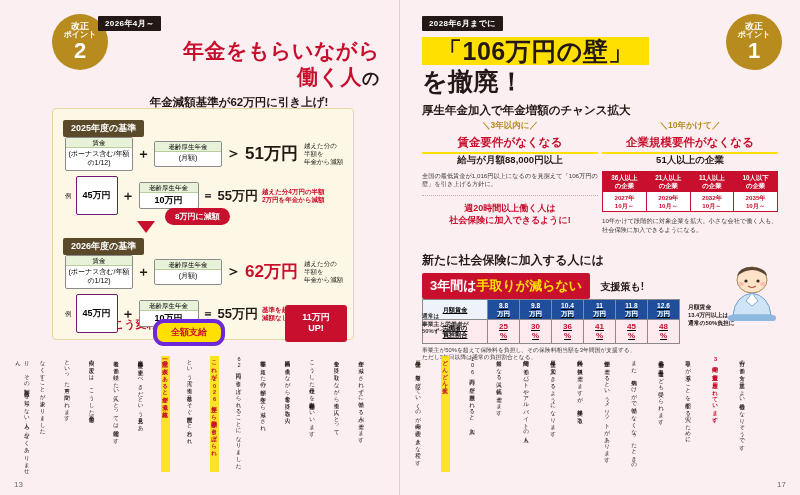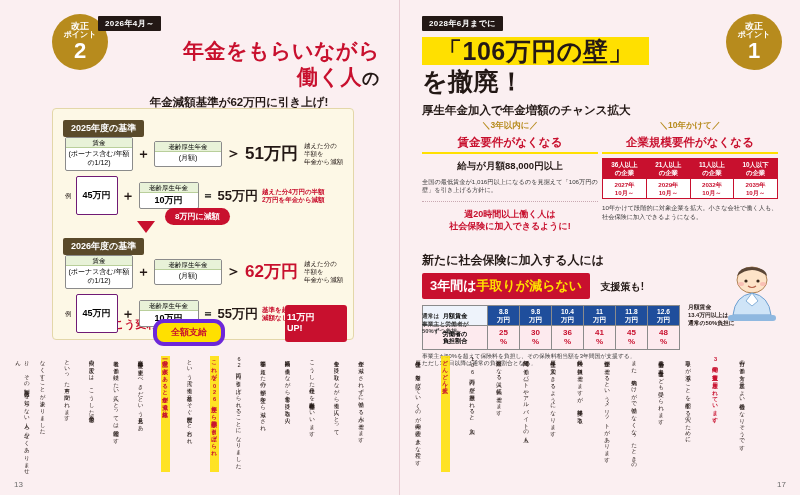--- a/index.html
+++ b/index.html
@@ -74,57 +74,57 @@
   }
   .kouhenban{
     position:absolute;left:60px;top:208px;font-size:11px;font-weight:bold;color:#c8102e;
   }
   .arrow-down{
     width:0;height:0;border-left:9px solid transparent;border-right:9px solid transparent;
     border-top:12px solid #c8102e;
   }
   .up-flag{
     position:absolute;right:6px;top:196px;width:58px;background:#c8102e;color:#fff;
-    font-size:9px;font-weight:bold;text-align:left;padding:7px 2px;line-height:1.25;border-radius:3px;
+    font-size:9px;font-weight:bold;text-align:center;padding:7px 2px;line-height:1.25;border-radius:3px;
   }
 
   
   .r-head{position:absolute;left:22px;top:12px;width:290px;}
   .r-title{
     margin-top:6px;font-size:25px;font-weight:bold;color:#231815;line-height:1.18;letter-spacing:.5px;
   }
   .hl{background:#ffe000;padding:0 15px;}
   .r-sub{margin-top:7px;font-size:11.5px;font-weight:bold;color:#231815;}
   .two-col{position:absolute;left:22px;top:120px;width:356px;display:flex;gap:4px;}
   .col{flex:1;}
   .col-kicker{text-align:center;font-size:8.5px;font-weight:bold;color:#b78b1d;}
   .col-title{
     margin-top:3px;text-align:center;font-size:11.5px;font-weight:bold;color:#c8102e;
     border-bottom:2px solid #ffe000;padding-bottom:2px;
   }
-  .col-line{margin-top:6px;text-align:center;font-size:9.5px;font-weight:bold;color:#231815;}
+  .col-line{text-align:center;font-size:9.5px;font-weight:bold;color:#231815;}
   .col-note{margin-top:5px;font-size:6.2px;line-height:1.35;color:#3b3b3b;}
   .dotted{border-top:1px dotted #c9a9b2;margin:6px 0;}
   .col-red{margin-top:4px;text-align:center;font-size:9px;font-weight:bold;color:#c8102e;line-height:1.35;}
   .mini-table{width:100%;border-collapse:collapse;margin-top:4px;}
   .mini-table td{border:1px solid #c8102e;font-size:6.2px;text-align:center;padding:2px 1px;line-height:1.2;}
   .mini-table td.top{background:#c8102e;color:#fff;font-weight:bold;font-size:6.4px;}
   .mini-table td.yr{background:#fff;color:#c8102e;font-weight:bold;}
 
   .r-band{
     position:absolute;left:22px;top:252px;width:356px;
   }
   .r-band h3{margin:0;font-size:12px;font-weight:bold;color:#231815;}
   .r-band .bar{
     margin-top:4px;background:#c8102e;color:#fff;font-size:13px;font-weight:bold;
     padding:4px 8px;border-radius:2px;display:inline-block;
   }
   .r-band .bar .wh{color:#ffe000;}
   .r-band .bar-tail{font-size:10px;font-weight:bold;color:#231815;margin-left:6px;}
-  .tbl{border-collapse:collapse;margin-top:6px;width:258px;}
+  .tbl{border-collapse:collapse;width:258px;text-decoration:underline;}
   .tbl td{border:1px solid #8b8b8b;font-size:6.4px;text-align:center;padding:2px 1px;line-height:1.15;}
   .tbl td.h{background:#1f4e9c;color:#fff;font-weight:bold;font-size:6.6px;}
   .tbl td.rowh{background:#eef3fb;font-weight:bold;font-size:6.2px;width:62px;}
   .tbl td.rowh2{background:#fdeaee;font-weight:bold;font-size:6.2px;}
   .tbl td.valr{background:#fdeaee;font-weight:bold;font-size:8px;color:#c8102e;}
   .tbl-note{font-size:5.8px;color:#3b3b3b;margin-top:3px;line-height:1.3;}
   .mascot{
     position:absolute;right:6px;top:262px;width:86px;height:74px;
   }
 
@@ -301,20 +301,21 @@
         <div class="col-title">賃金要件がなくなる</div>
         <div class="col-line">給与が月額88,000円以上</div>
         <div class="col-note">全国の最低賃金が1,016円以上になるのを見据えて「106万円の壁」を引き上げる方針に。</div>
         <div class="dotted"></div>
         <div class="col-red" style="white-space:pre-line;">週20時間以上働く人は
 社会保険に加入できるように!</div>
       </div>
       <div class="col">
         <div class="col-kicker">＼10年かけて／</div>
         <div class="col-title">企業規模要件がなくなる</div>
+        <div class="col-line">51人以上の企業</div>
         <table class="mini-table" id="size-table">
             <tbody>
               <tr>
                 <td class="top">36人以上<br>の企業</td>
                 <td class="top">21人以上<br>の企業</td>
                 <td class="top">11人以上<br>の企業</td>
                 <td class="top">10人以下<br>の企業</td>
               </tr>
               <tr>
                 <td class="yr">2027年<br>10月～</td>

